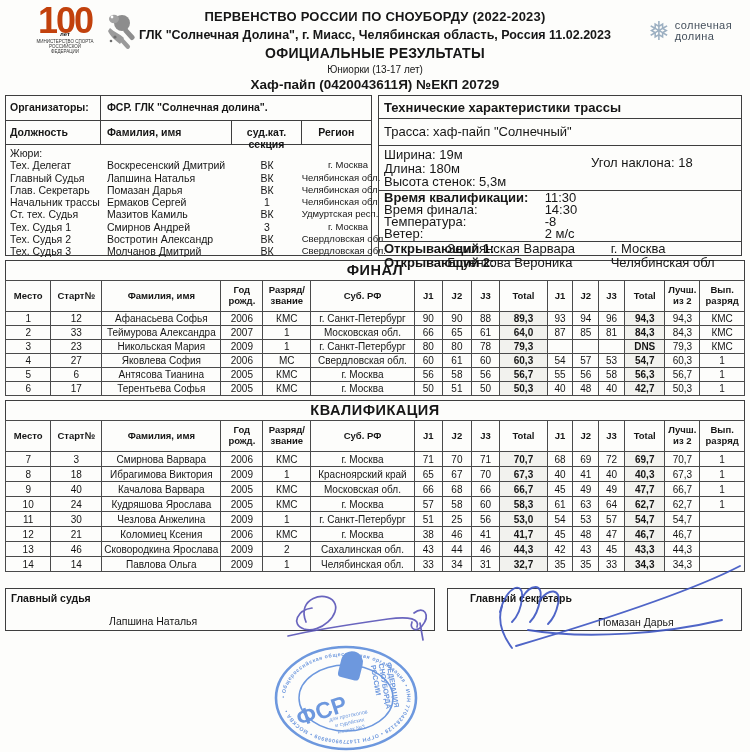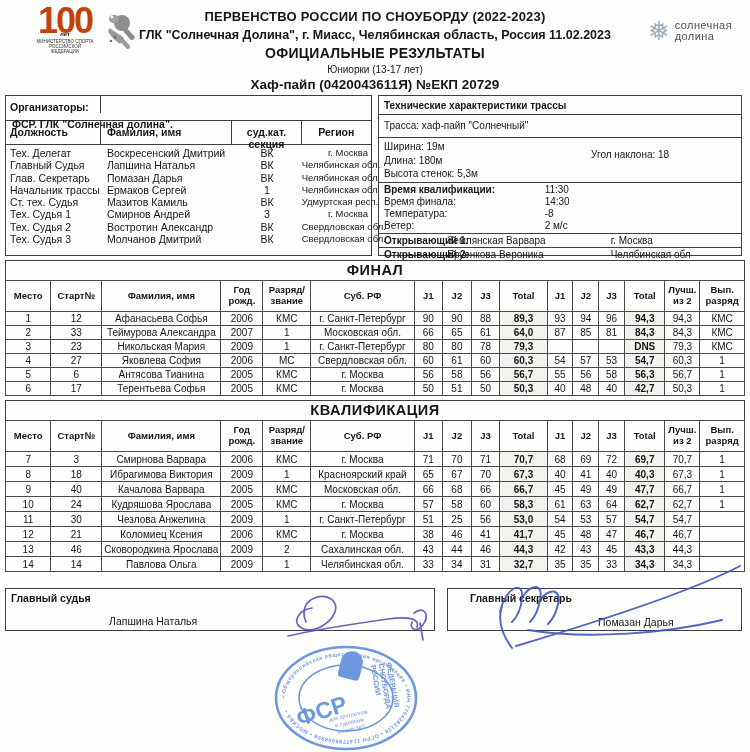--- a/index.html
+++ b/index.html
@@ -20,37 +20,37 @@
   .logo-100-num { font-size:36px; font-weight:900; letter-spacing:-2px; line-height:26px; color:#c2410c; }
   .logo-100-sub { font-size:6px; font-weight:bold; margin-top:-3px; }
   .logo-100-cap { font-size:4.5px; line-height:5px; color:#333; margin-top:2px; }
   .logo-fsr { position:absolute; left:100px; top:10px; }
   .logo-sd  { position:absolute; right:18px; top:18px; display:flex; align-items:center; gap:5px; }
   .snowflake { font-size:26px; color:#9db0c2; line-height:26px; }
   .sd-text { text-align:left; font-size:11px; color:#45505c; line-height:11px; letter-spacing:.4px; }
   
   .top-tables { display:flex; gap:6px; margin:0 5px; }
   .org-table { width:367px; height:161px; border:1.4px solid #3e3e3e; font-size:10.5px; }
-  .org-row1 { display:flex; border-bottom:1.2px solid #3e3e3e; height:25px;flex-direction:column; }
+  .org-row1 { display:flex; border-bottom:1.2px solid #3e3e3e; height:25px; }
   .org-label { width:26%; border-right:1.2px solid #3e3e3e; padding:5px 3px 0 4px; font-weight:bold; }
   .org-value { flex:1; padding:5px 3px 0 6px; font-weight:bold; }
   .org-head { display:flex; border-bottom:1.2px solid #3e3e3e; height:24px; font-weight:bold; }
   .org-head > div { padding-top:5px; }
   .oh-role   { width:26%; border-right:1.2px solid #3e3e3e; padding-left:4px; }
   .oh-name   { width:36%; border-right:1.2px solid #3e3e3e; padding-left:6px; }
   .oh-cat    { width:19%; border-right:1.2px solid #3e3e3e; text-align:center; }
   .oh-region { width:19%; text-align:center; }
   .jury-body { padding-top:2px; }
   .jury-group { padding-left:4px; line-height:12.3px; }
   .jury-row { display:flex; line-height:12.3px; }
   .jc-role   { width:26%; padding-left:4px; white-space:nowrap; }
   .jc-name   { width:36%; padding-left:6px; white-space:nowrap; }
   .jc-cat    { width:19%; text-align:center; }
   .jc-region { width:19%; text-align:right; padding-right:3px; font-size:9.5px; white-space:nowrap; }
-  .course-panel { width:364px; height:161px; border:1.4px solid #3e3e3e; font-size:10px; }
+  .course-panel { width:364px; height:161px; border:1.4px solid #3e3e3e; font-size:13px; }
   .cp-title { font-weight:bold; padding:4px 0 3px 5px; border-bottom:1.2px solid #3e3e3e; }
   .cp-course { padding:5px 0 6px 5px; border-bottom:1.2px solid #3e3e3e; }
   .cp-dims { padding:2px 0 1px 5px; border-bottom:1.2px solid #3e3e3e; }
   .cp-dims .line { line-height:13.5px; position:relative; }
   .cp-angle { position:absolute; left:58%; top:8px; }
   .cp-times { padding:1px 0 1px 5px; border-bottom:1.2px solid #3e3e3e; }
   .cp-times .line { line-height:12px; display:flex; }
   .cp-times .lbl { width:45%; }
   .cp-op { display:flex; padding:1px 0 1px 5px; line-height:11.5px; }
   .cp-op + .cp-op { border-top:1.2px solid #3e3e3e; }
@@ -123,20 +123,21 @@
         <div class="org-label">Организаторы:</div>
         <div class="org-value">ФСР. ГЛК "Солнечная долина".</div>
       </div>
       <div class="org-head">
         <div class="oh-role">Должность</div>
         <div class="oh-name">Фамилия, имя</div>
         <div class="oh-cat">суд.кат. секция</div>
         <div class="oh-region">Регион</div>
       </div>
       <div class="jury-body" id="jury-body">
+        <div class="jury-group">Жюри:</div>
       <div class="jury-row">
             <div class="jc-role">Тех. Делегат</div>
             <div class="jc-name">Воскресенский Дмитрий</div>
             <div class="jc-cat">ВК</div>
             <div class="jc-region">г. Москва</div>
           </div>
           <div class="jury-row">
             <div class="jc-role">Главный Судья</div>
             <div class="jc-name">Лапшина Наталья</div>
             <div class="jc-cat">ВК</div>

